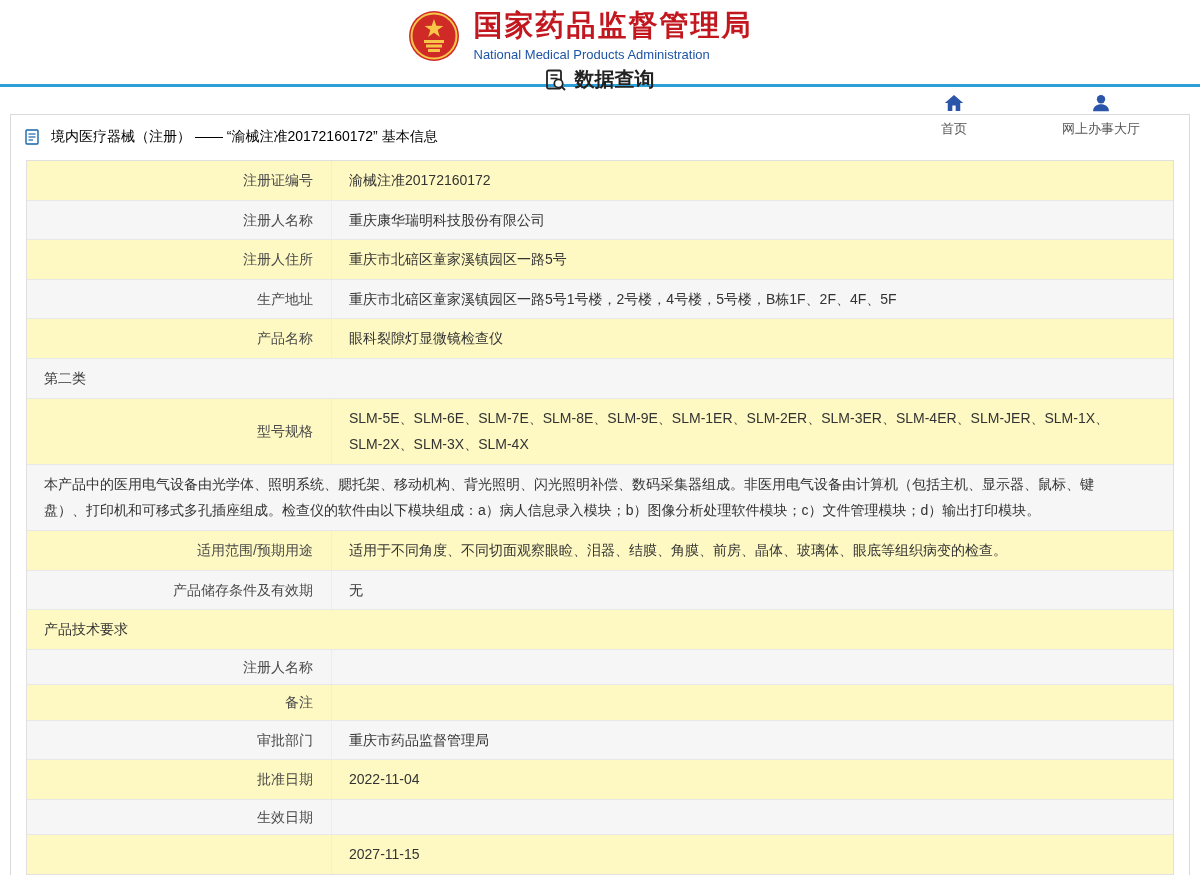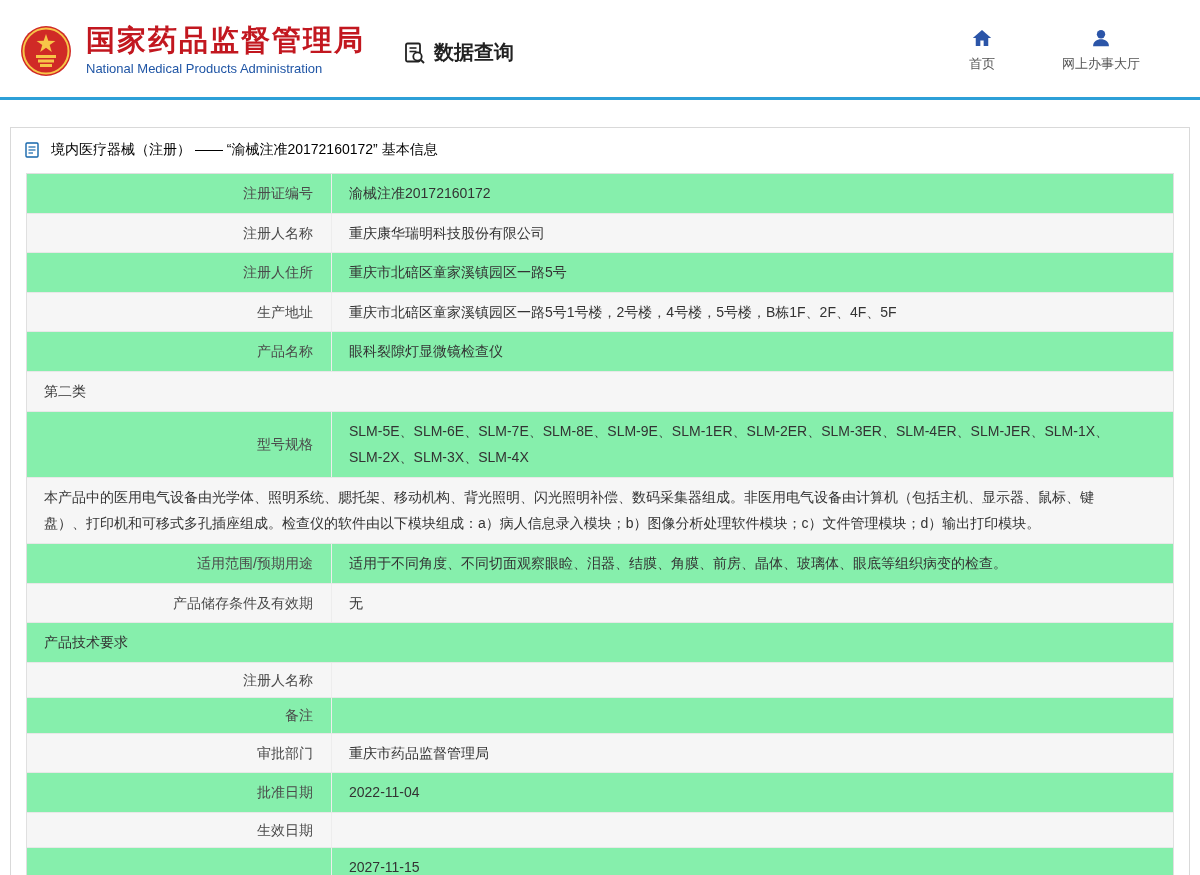--- a/index.html
+++ b/index.html
@@ -5,40 +5,41 @@
   * { box-sizing: border-box; }
   html,body { margin:0; padding:0; background:#fff; }
   body {
     width:1200px; height:875px;
     font-family:"Liberation Sans","DejaVu Sans",sans-serif;
     color:#333; font-size:14px;
   }
 
   
   .header {
-    height:97px;
+    height:84px;
     display:flex; align-items:center;
     padding:10px 60px 6px 20px;
+    flex-direction:column;
   }
   .brand { display:flex; align-items:center; gap:14px; }
   .emblem { width:52px; height:52px; flex:0 0 52px; }
   .brand-text .cn {
     font-size:29px; font-weight:bold; color:#c2171f; letter-spacing:2px;
     line-height:1.1;
   }
   .brand-text .en { font-size:13px; color:#1f55a5; margin-top:5px; }
 
   .query-block {
     display:flex; align-items:center; gap:7px;
     margin-left:38px; margin-top:4px;
     font-size:20px; font-weight:bold; color:#222;
   }
   .query-icon { width:24px; height:24px; }
 
-  .header-nav { margin-left:auto; display:flex; gap:54px;text-align:center; }
+  .header-nav { margin-left:auto; display:flex; gap:82px;text-align:center; }
   .nav-item {
     display:flex; flex-direction:column; align-items:center; gap:7px;
     font-size:13px; color:#555; cursor:pointer; min-width:52px;
   }
   .nav-icon { width:20px; height:20px; }
 
   .header-divider { height:3px; background:#2da0d8; }
 
   
   .content { margin:27px 10px 0 10px; }
@@ -50,21 +51,21 @@
   }
   .doc-icon { width:14px; height:16px; flex:0 0 14px; }
 
   .table-wrap {
     margin:2px 15px 0 15px;
     border:1px solid #e0e0e0;
   }
   .row {
     display:flex; min-height:33px;
     border-bottom:1px solid #e8e8e8;
-    background:#86efac;
+    background:#fef9c3;
   }
   .row:last-child { border-bottom:none; }
   .row.alt { background:#f6f6f6; }
   .cell-label {
     flex:0 0 305px; width:305px;
     display:flex; align-items:center; justify-content:flex-end;
     text-align:right;
     padding:6px 18px 6px 10px;
     color:#4a4a4a;
     border-right:1px solid #ededed;

